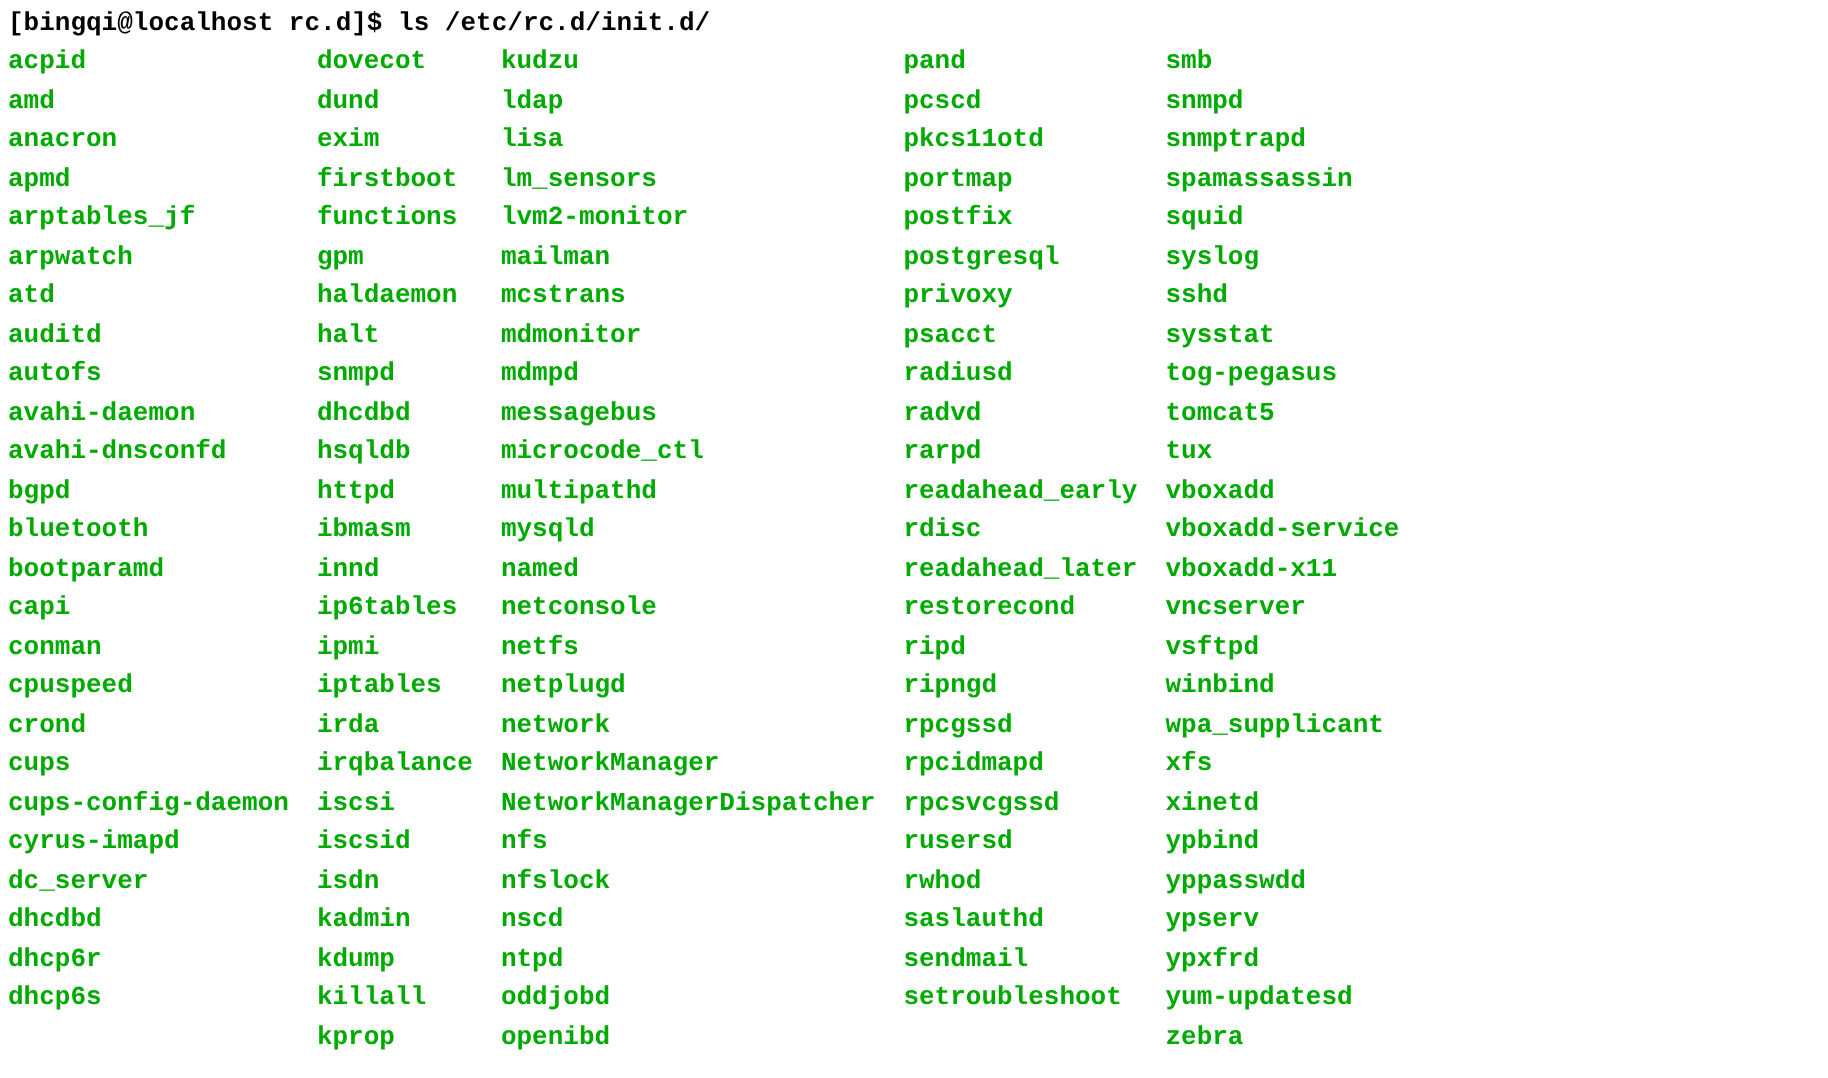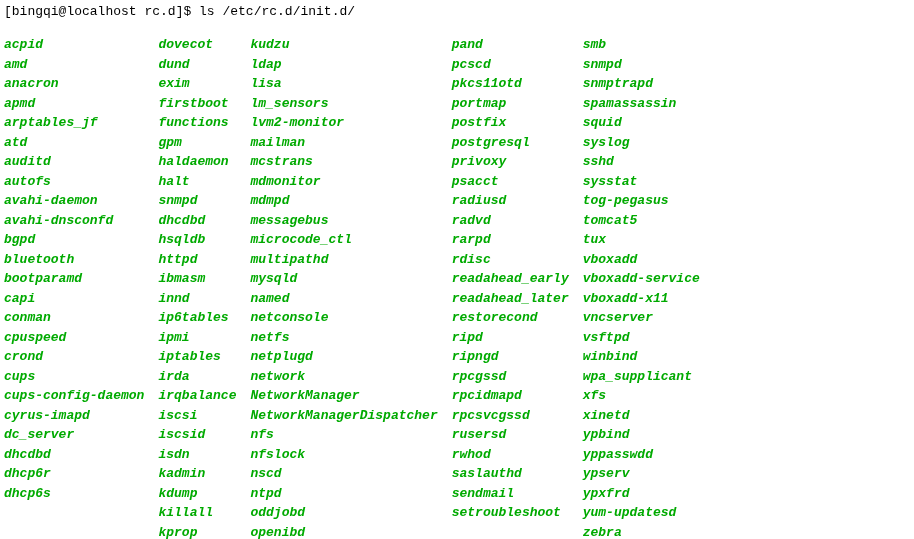--- a/index.html
+++ b/index.html
@@ -8,28 +8,27 @@
       box-sizing: border-box;
     }
     body {
       font-family: 'Courier New', monospace;
       font-size: 13px;
       background: #ffffff;
       padding: 4px;
       white-space: nowrap;
     }
     .prompt-line {
-      font-weight: normal;
+      font-weight: bold;
       color: #000000;
-      margin-bottom: 16px;
+      margin-bottom: 2px;
     }
     .listing {
       display: flex;
       gap: 14px;
-      font-style: italic;
     }
     .column {
       display: flex;
       flex-direction: column;
     }
     .entry {
       color: #00aa00;
       font-weight: bold;
       line-height: 1.5;
     }
@@ -39,20 +38,21 @@
 
 <div class="prompt-line">[bingqi@localhost rc.d]$ ls /etc/rc.d/init.d/</div>
 
 <div class="listing">
   <div class="column" id="col-0">
       <span class="entry">acpid</span>
       <span class="entry">amd</span>
       <span class="entry">anacron</span>
       <span class="entry">apmd</span>
       <span class="entry">arptables_jf</span>
+      <span class="entry">arpwatch</span>
       <span class="entry">atd</span>
       <span class="entry">auditd</span>
       <span class="entry">autofs</span>
       <span class="entry">avahi-daemon</span>
       <span class="entry">avahi-dnsconfd</span>
       <span class="entry">bgpd</span>
       <span class="entry">bluetooth</span>
       <span class="entry">bootparamd</span>
       <span class="entry">capi</span>
       <span class="entry">conman</span>
@@ -127,22 +127,22 @@
       <span class="entry">pcscd</span>
       <span class="entry">pkcs11otd</span>
       <span class="entry">portmap</span>
       <span class="entry">postfix</span>
       <span class="entry">postgresql</span>
       <span class="entry">privoxy</span>
       <span class="entry">psacct</span>
       <span class="entry">radiusd</span>
       <span class="entry">radvd</span>
       <span class="entry">rarpd</span>
+      <span class="entry">readahead_early</span>
       <span class="entry">rdisc</span>
-      <span class="entry">readahead_early</span>
       <span class="entry">readahead_later</span>
       <span class="entry">restorecond</span>
       <span class="entry">ripd</span>
       <span class="entry">ripngd</span>
       <span class="entry">rpcgssd</span>
       <span class="entry">rpcidmapd</span>
       <span class="entry">rpcsvcgssd</span>
       <span class="entry">rusersd</span>
       <span class="entry">rwhod</span>
       <span class="entry">saslauthd</span>

